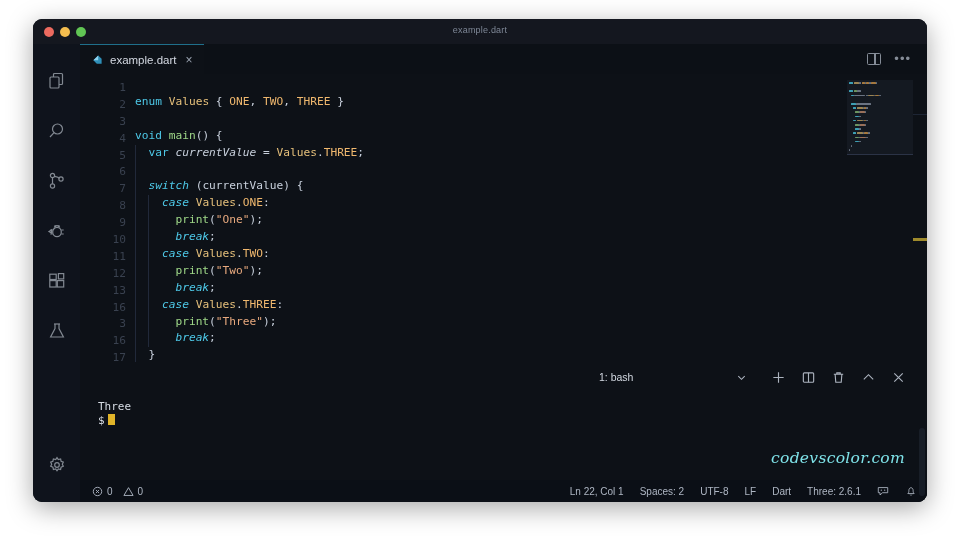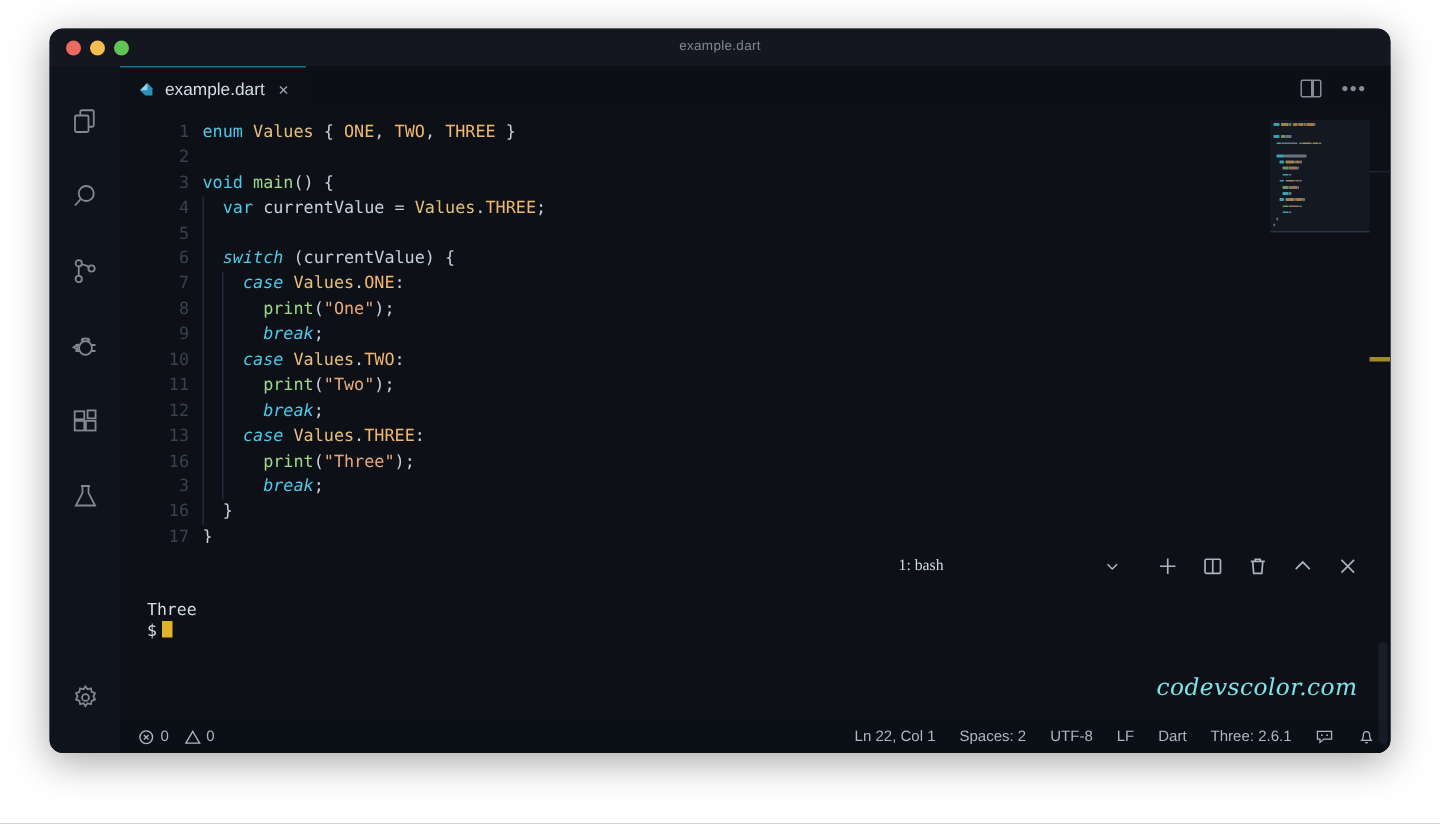--- a/index.html
+++ b/index.html
@@ -147,38 +147,39 @@
     padding-right: 9px;
     color: #39414f;
     user-select: none;
   }
   .gutter div { height: 16.9px; }
   .code-lines {
     flex: 1;
     position: relative;
     white-space: pre;
     min-width: 0;
+    margin-top: 14px;
   }
   .code-lines .ln { height: 16.9px; }
 
   
   .iguide {
     position: absolute;
     width: 1px;
     background: #21293a;
   }
 
   
   .t-kw    { color: #4ec9e8; }
   .t-kwi   { color: #4ec9e8; font-style: italic; }
   .t-type  { color: #e6c07b; }
   .t-enumv { color: #f0b86e; }
   .t-fn    { color: #9fd888; }
   .t-str   { color: #e8a97e; }
-  .t-plain { color: #c8d0dc; }
+  .t-plain { color: #c8d0dc; font-style: italic; }
   .t-punc  { color: #c8d0dc; }
 
   
   .minimap {
     position: absolute;
     right: 14px; top: 0;
     width: 66px; height: 100%;
     background: #0d1117;
     pointer-events: none;
   }
@@ -269,21 +270,20 @@
   .term-select {
     display: flex; align-items: center;
     width: 160px;
     height: 20px;
     color: #d2d8e1;
     font-size: 10.5px;
     padding-left: 6px;
     cursor: pointer;
     position: relative;
     margin-right: 10px;
-    font-family: Liberation Serif, serif;
   }
   .term-select .chev {
     margin-left: auto;
     margin-right: 6px;
     color: #aeb6c2;
     font-size: 10px;
   }
   .pa-btn {
     width: 30px; height: 26px;
     display: flex; align-items: center; justify-content: center;

